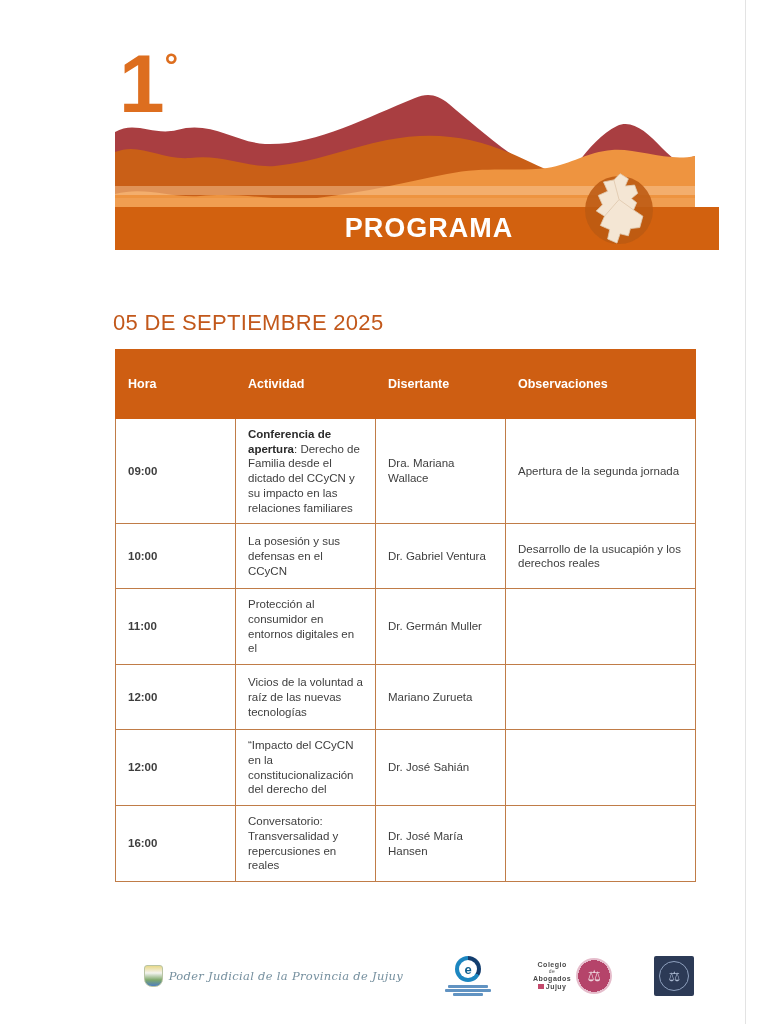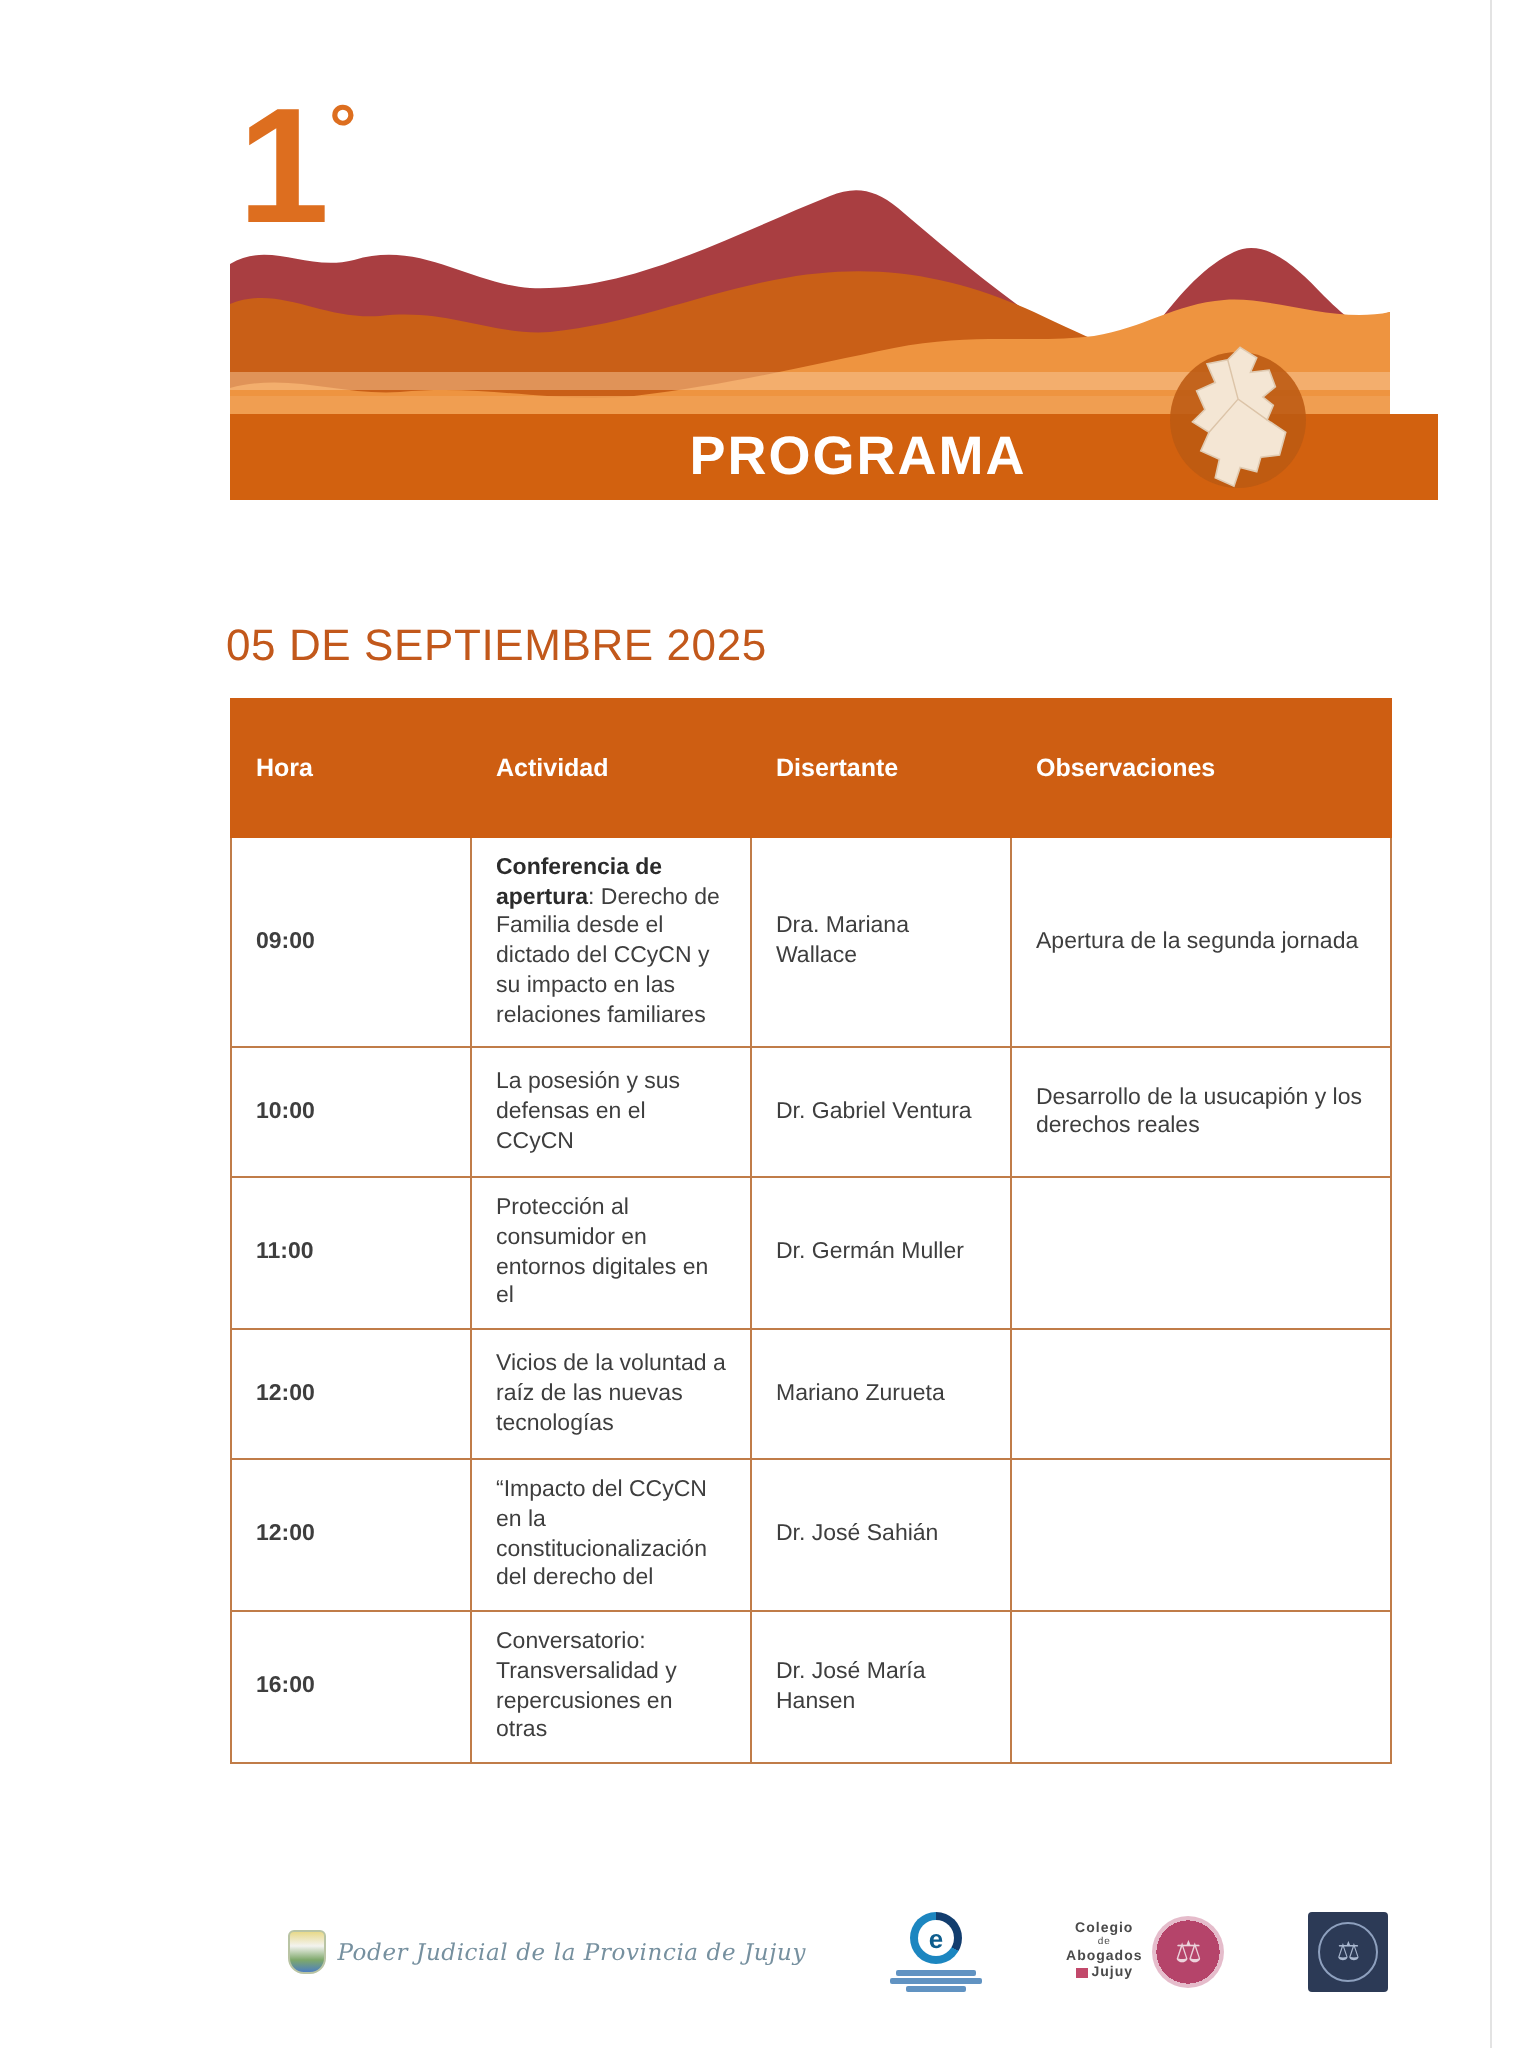--- a/index.html
+++ b/index.html
@@ -184,21 +184,21 @@
 
   <tr>
     <td class="hora">12:00</td>
     <td>“Impacto del CCyCN en la constitucionalización del derecho del</td>
     <td>Dr. José Sahián</td>
     <td></td>
   </tr>
 
   <tr>
     <td class="hora">16:00</td>
-    <td>Conversatorio: Transversalidad y repercusiones en otras</td>
+    <td>Conversatorio: Transversalidad y repercusiones en reales</td>
     <td>Dr. José María Hansen</td>
     <td></td>
   </tr>
 </tbody>
 </table>
 
 <div class="footer">
 
   <div class="logo-pj">
     <span class="crest"></span>

